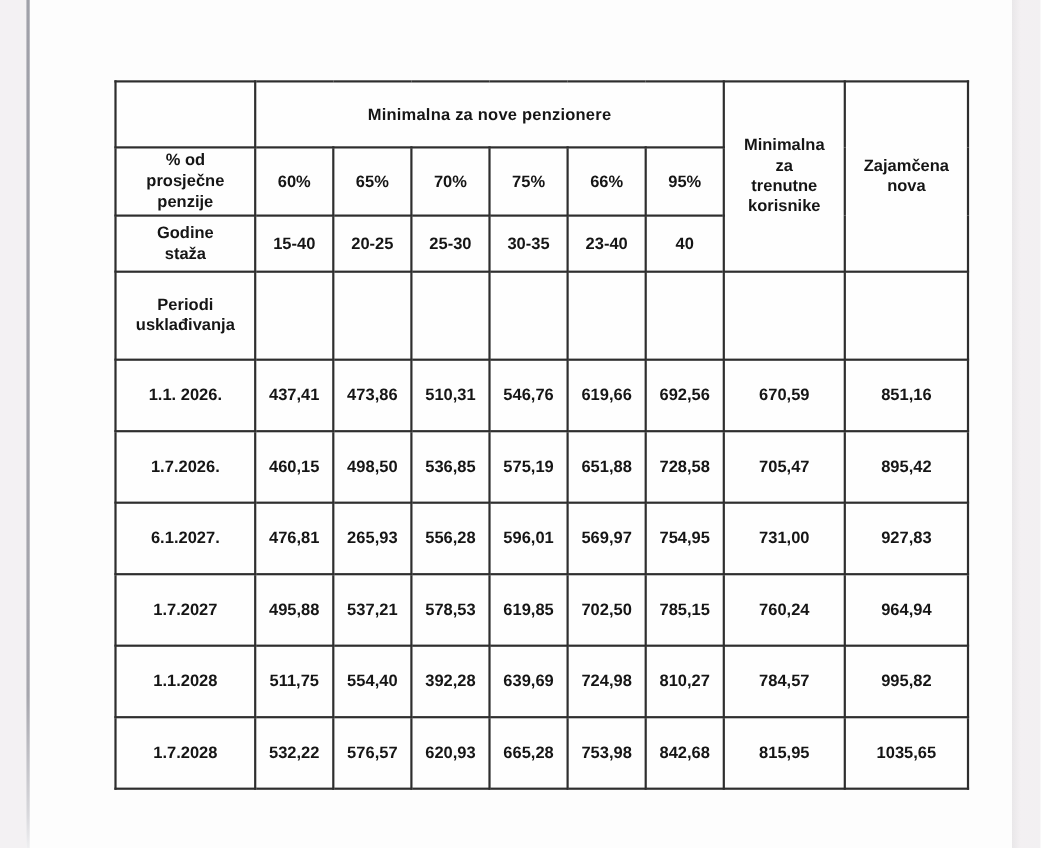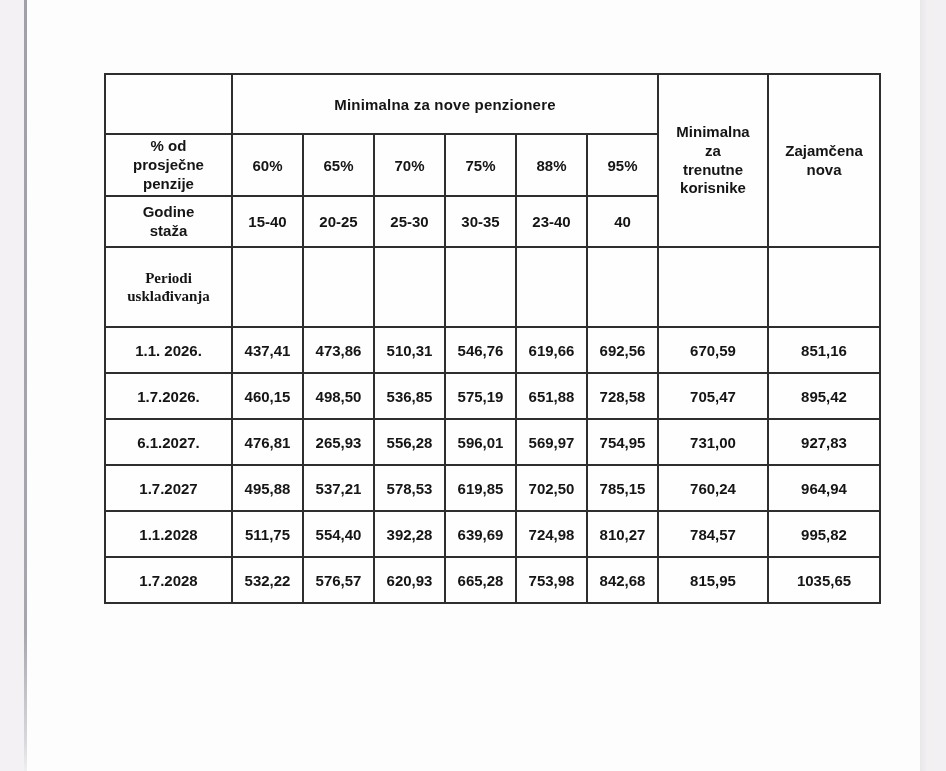--- a/index.html
+++ b/index.html
@@ -47,22 +47,22 @@
   td.wrap { white-space: pre-line; line-height: 1.25; }
   td.date-cell { text-align: left; padding-left: 13px; font-size: 15.5px; }
   td.val { font-size: 15.5px; }
   col.c-label { width: 127px; }
   col.c-pct   { width: 71px;  }
   col.c-cur   { width: 110px; }
   col.c-gar   { width: 112px; }
   tr.r-group   { height: 60px; }
   tr.r-pct     { height: 55px; }
   tr.r-years   { height: 51px; }
-  tr.r-periods { height: 80px; font-family: Liberation Serif, serif; }
-  tr.r-data    { height: 46px; }
+  tr.r-periods { height: 80px; }
+  tr.r-data    { height: 65px; }
 </style>
 </head>
 <body>
 
 <div class="scan-strip-left"></div>
 <div class="scan-edge-line"></div>
 <div class="scan-strip-right"></div>
 
 <div class="doc-table-wrap">
   <table class="pension">
@@ -91,21 +91,21 @@
     </tr>
 
     <tr class="r-pct">
       <td class="shade wrap">% od
 prosječne
 penzije</td>
       <td>60%</td>
       <td>65%</td>
       <td>70%</td>
       <td>75%</td>
-      <td>88%</td>
+      <td>66%</td>
       <td>95%</td>
     </tr>
 
     <tr class="r-years">
       <td class="shade wrap">Godine
 staža</td>
       <td>15-40</td>
       <td>20-25</td>
       <td>25-30</td>
       <td>30-35</td>

